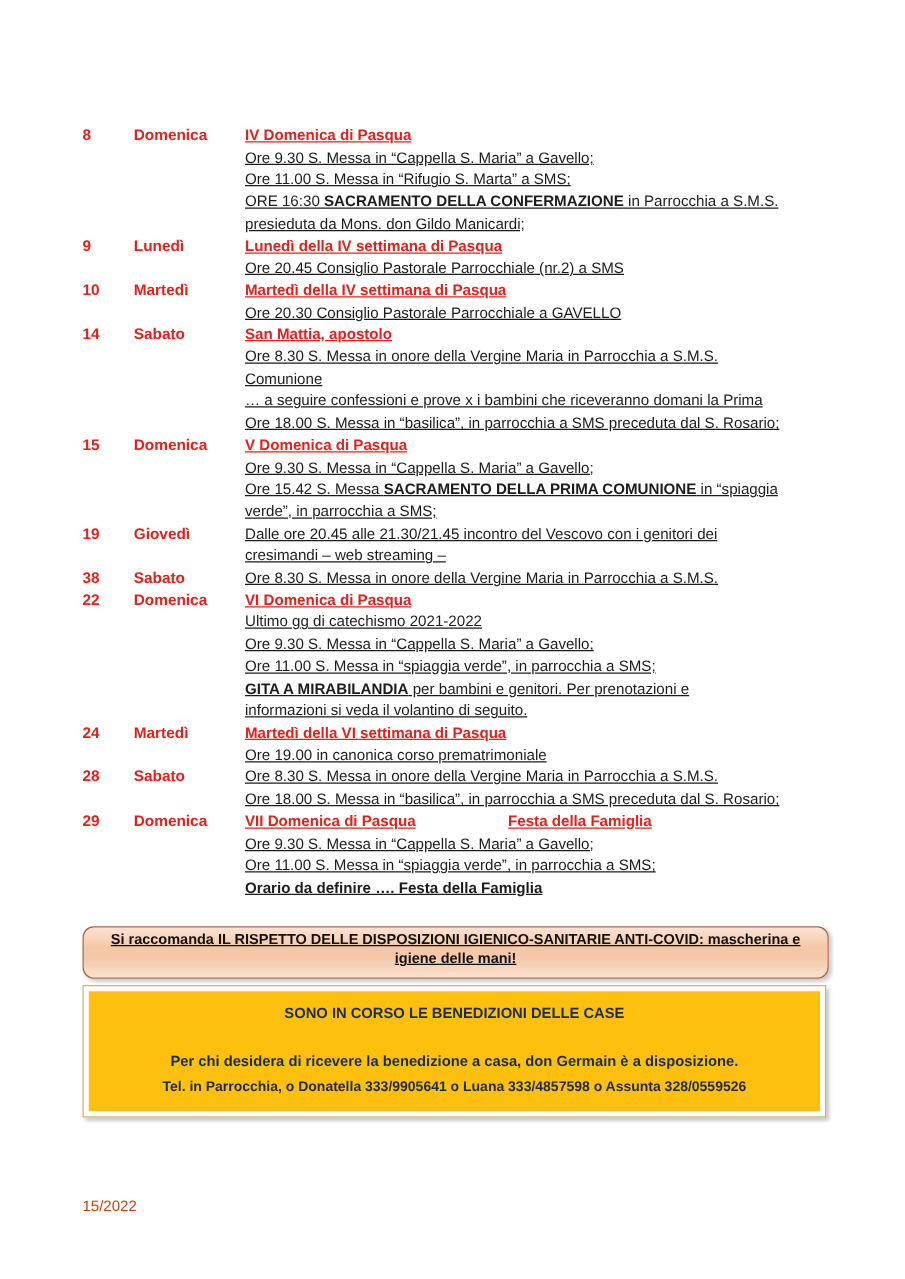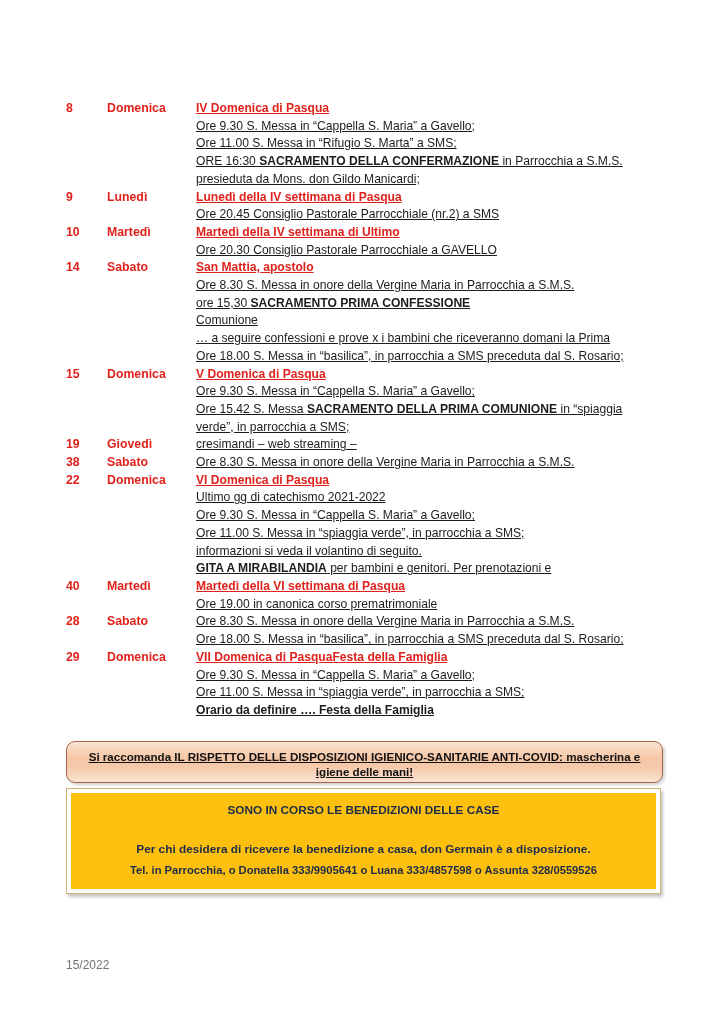--- a/index.html
+++ b/index.html
@@ -23,28 +23,28 @@
     font-size:12.3px;line-height:17.7px;white-space:nowrap;
   }
   .col-lines{min-width:0;}
   .line{
     font-size:12.1px;line-height:17.7px;color:#1c1c1c;
     white-space:nowrap;
   }
   .seg{white-space:pre;text-decoration:underline;}
   .seg.red{color:var(--red,#df221c);font-weight:700;}
   .seg.b{font-weight:700;text-align:right;}
-  .seg.gap{}
+  .seg.gap{margin-left:74px;}
   
   .covid-box{
     box-sizing:border-box;width:597px;height:42px;margin-top:21px;
     border:1.5px solid #a5664a;border-radius:9px;
     background:linear-gradient(180deg,#fbe3d3 0%,#f5c7a6 40%,#f5c9aa 62%,#fbe2d1 100%);
     box-shadow:2px 2px 3px rgba(120,120,120,.35);
-    display:flex;align-items:flex-end;justify-content:center;
+    display:flex;align-items:flex-start;justify-content:center;
     padding:2px 16px;
   }
   .covid-box p{
     margin:0;text-align:center;
     font-size:11.6px;line-height:15.5px;font-weight:700;
     color:#111111;text-decoration:underline;
   }
   
   .bened-outer{
     box-sizing:border-box;width:595px;margin-top:5px;
@@ -57,21 +57,21 @@
   }
   .bened-inner p{
     margin:0;color:var(--navy,#1c2b4a);font-weight:700;
   }
   .bened-line.l0{font-size:11.8px;line-height:14px;}
   .bened-line.l1{font-size:11.8px;line-height:14px;margin-top:25px;}
   .bened-line.l2{font-size:11.2px;line-height:13px;margin-top:8px;}
   
   .footer{
     position:absolute;left:66px;top:958px;
-    font-size:12px;color:#737373;
+    font-size:12px;color:#c2410c;
   }
 </style>
 </head>
 <body>
 
 <div class="page">
 
   <div class="events" id="events">
       <div class="event-row">
         <div class="col-date">8</div>
@@ -89,74 +89,74 @@
         <div class="col-day">Lunedì</div>
         <div class="col-lines">
           <div class="line"><span class="seg red">Lunedì della IV settimana di Pasqua</span></div>
           <div class="line"><span class="seg">Ore 20.45 Consiglio Pastorale Parrocchiale (nr.2) a SMS</span></div>
         </div>
       </div>
       <div class="event-row">
         <div class="col-date">10</div>
         <div class="col-day">Martedì</div>
         <div class="col-lines">
-          <div class="line"><span class="seg red">Martedì della IV settimana di Ultimo</span></div>
+          <div class="line"><span class="seg red">Martedì della IV settimana di Pasqua</span></div>
           <div class="line"><span class="seg">Ore 20.30 Consiglio Pastorale Parrocchiale a GAVELLO</span></div>
         </div>
       </div>
       <div class="event-row">
         <div class="col-date">14</div>
         <div class="col-day">Sabato</div>
         <div class="col-lines">
           <div class="line"><span class="seg red">San Mattia, apostolo</span></div>
           <div class="line"><span class="seg">Ore 8.30 S. Messa in onore della Vergine Maria in Parrocchia a S.M.S.</span></div>
-          <div class="line"><span class="seg">ore 15,30 </span><span class="seg b">SACRAMENTO PRIMA CONFESSIONE</span></div>
           <div class="line"><span class="seg">Comunione</span></div>
           <div class="line"><span class="seg">… a seguire confessioni e prove x i bambini che riceveranno domani la Prima</span></div>
           <div class="line"><span class="seg">Ore 18.00 S. Messa in “basilica”, in parrocchia a SMS preceduta dal S. Rosario;</span></div>
         </div>
       </div>
       <div class="event-row">
         <div class="col-date">15</div>
         <div class="col-day">Domenica</div>
         <div class="col-lines">
           <div class="line"><span class="seg red">V Domenica di Pasqua</span></div>
           <div class="line"><span class="seg">Ore 9.30 S. Messa in “Cappella S. Maria” a Gavello;</span></div>
           <div class="line"><span class="seg">Ore 15.42 S. Messa </span><span class="seg b">SACRAMENTO DELLA PRIMA COMUNIONE</span><span class="seg"> in “spiaggia</span></div>
           <div class="line"><span class="seg">verde”, in parrocchia a SMS;</span></div>
         </div>
       </div>
       <div class="event-row">
         <div class="col-date">19</div>
         <div class="col-day">Giovedì</div>
         <div class="col-lines">
+          <div class="line"><span class="seg">Dalle ore 20.45 alle 21.30/21.45 incontro del Vescovo con i genitori dei</span></div>
           <div class="line"><span class="seg">cresimandi – web streaming –</span></div>
         </div>
       </div>
       <div class="event-row">
         <div class="col-date">38</div>
         <div class="col-day">Sabato</div>
         <div class="col-lines">
           <div class="line"><span class="seg">Ore 8.30 S. Messa in onore della Vergine Maria in Parrocchia a S.M.S.</span></div>
         </div>
       </div>
       <div class="event-row">
         <div class="col-date">22</div>
         <div class="col-day">Domenica</div>
         <div class="col-lines">
           <div class="line"><span class="seg red">VI Domenica di Pasqua</span></div>
           <div class="line"><span class="seg">Ultimo gg di catechismo 2021-2022</span></div>
           <div class="line"><span class="seg">Ore 9.30 S. Messa in “Cappella S. Maria” a Gavello;</span></div>
           <div class="line"><span class="seg">Ore 11.00 S. Messa in “spiaggia verde”, in parrocchia a SMS;</span></div>
+          <div class="line"><span class="seg b">GITA A MIRABILANDIA</span><span class="seg"> per bambini e genitori. Per prenotazioni e</span></div>
           <div class="line"><span class="seg">informazioni si veda il volantino di seguito.</span></div>
-          <div class="line"><span class="seg b">GITA A MIRABILANDIA</span><span class="seg"> per bambini e genitori. Per prenotazioni e</span></div>
         </div>
       </div>
       <div class="event-row">
-        <div class="col-date">40</div>
+        <div class="col-date">24</div>
         <div class="col-day">Martedì</div>
         <div class="col-lines">
           <div class="line"><span class="seg red">Martedì della VI settimana di Pasqua</span></div>
           <div class="line"><span class="seg">Ore 19.00 in canonica corso prematrimoniale</span></div>
         </div>
       </div>
       <div class="event-row">
         <div class="col-date">28</div>
         <div class="col-day">Sabato</div>
         <div class="col-lines">

